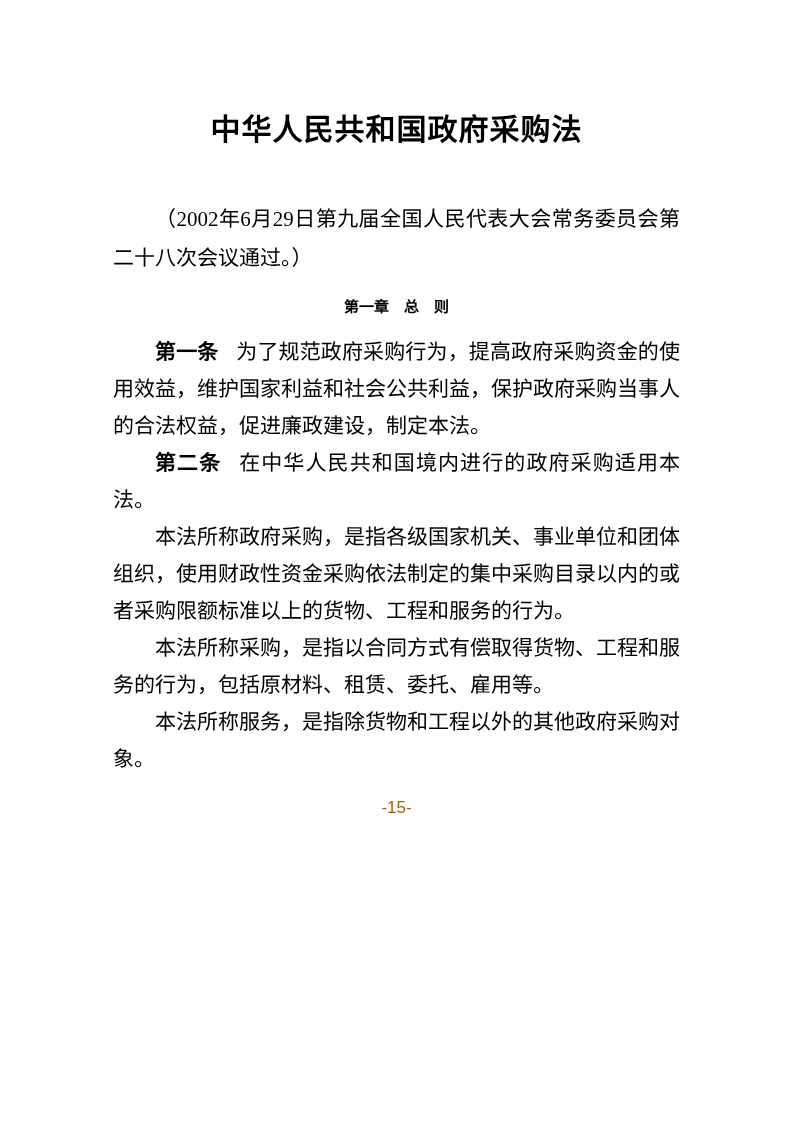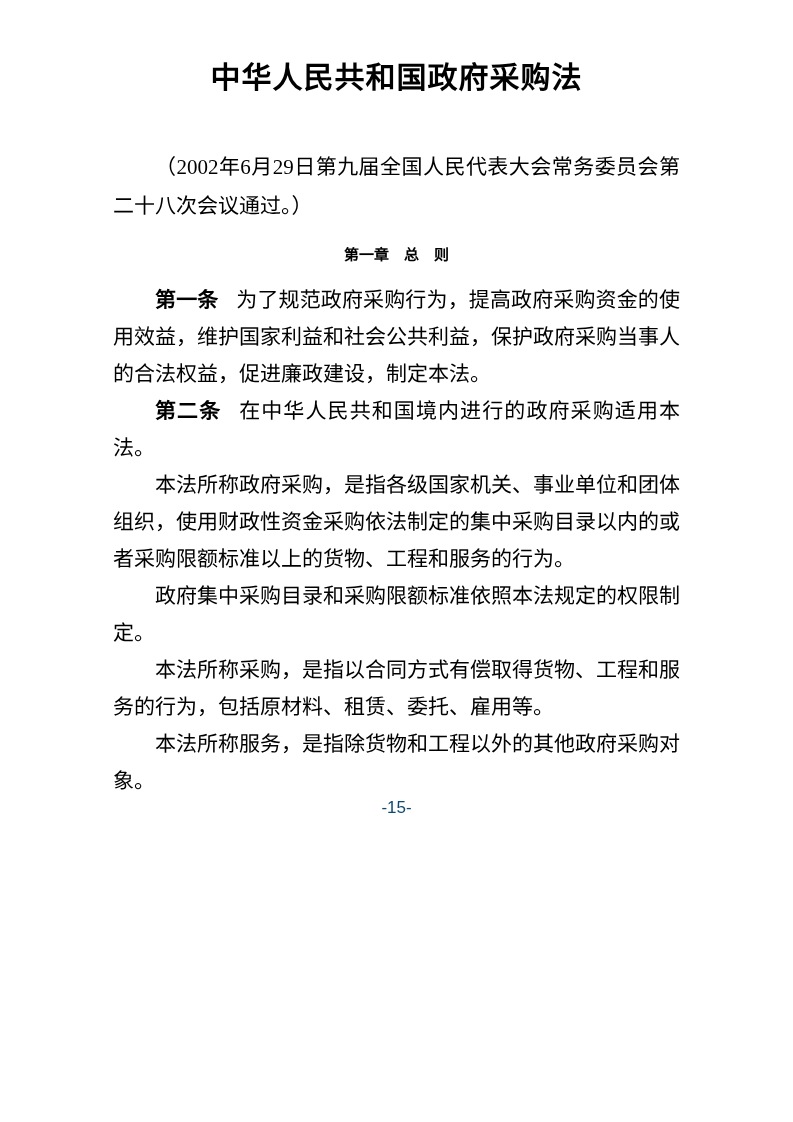--- a/index.html
+++ b/index.html
@@ -7,21 +7,21 @@
     padding: 0;
     background: #ffffff;
   }
   .page {
     position: relative;
     width: 793px;
     height: 864px;
     margin: 0 auto;
     background: #ffffff;
     box-sizing: border-box;
-    padding: 60px 113px 0 113px;
+    padding: 112px 113px 0 113px;
     color: #000000;
     font-family: "Liberation Serif", serif;
     overflow: hidden;
   }
   .doc-title {
     margin: 0;
     text-align: center;
     font-size: 30px;
     font-weight: bold;
     line-height: 36px;
@@ -59,21 +59,21 @@
     font-weight: bold;
     margin-right: 0.85em;
   }
   .page-number {
     position: absolute;
     left: 0;
     right: 0;
     bottom: 46px;
     text-align: center;
     font-size: 17px;
-    color: #0c4a6e;
+    color: #a16207;
     font-family: "Liberation Sans", sans-serif;
   }
 </style>
 </head>
 <body>
 
 <div class="page">
 
   <h1 class="doc-title">中华人民共和国政府采购法</h1>
 
@@ -88,23 +88,20 @@
     </p>
 
     <p>
       <span class="article-label">第二条</span><span>在中华人民共和国境内进行的政府采购适用本法。</span>
     </p>
 
     <p>
       <span>本法所称政府采购，是指各级国家机关、事业单位和团体组织，使用财政性资金采购依法制定的集中采购目录以内的或者采购限额标准以上的货物、工程和服务的行为。</span>
     </p>
 
-    <p>
-      <span>政府集中采购目录和采购限额标准依照本法规定的权限制定。</span>
-    </p>
 
     <p>
       <span>本法所称采购，是指以合同方式有偿取得货物、工程和服务的行为，包括原材料、租赁、委托、雇用等。</span>
     </p>
 
 
 
     <p>
       <span>本法所称服务，是指除货物和工程以外的其他政府采购对象。</span>
     </p>

